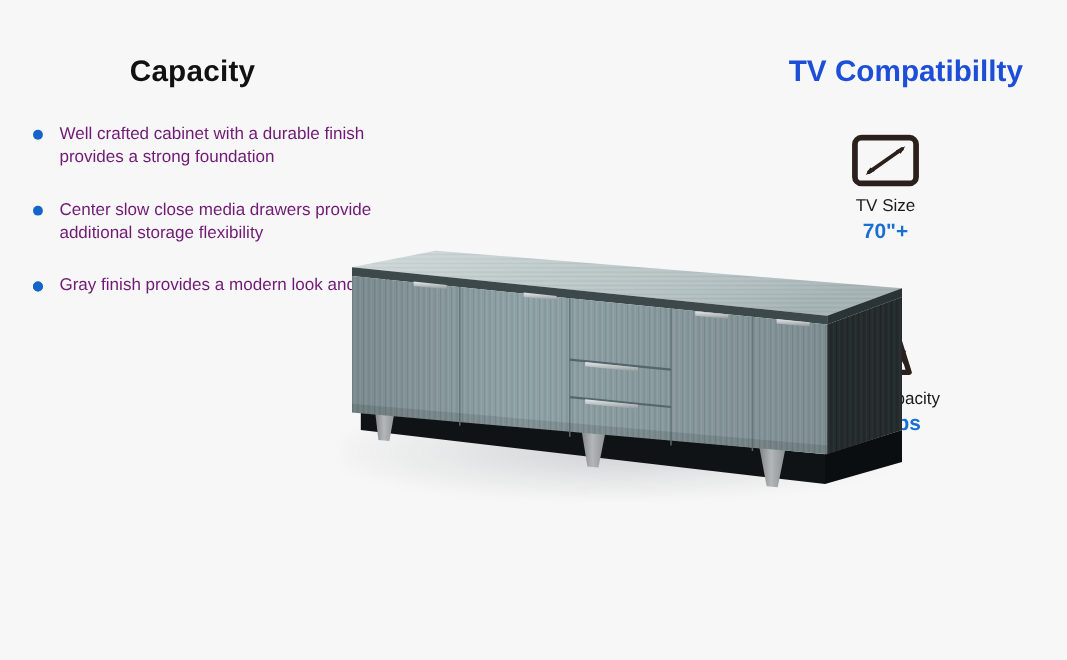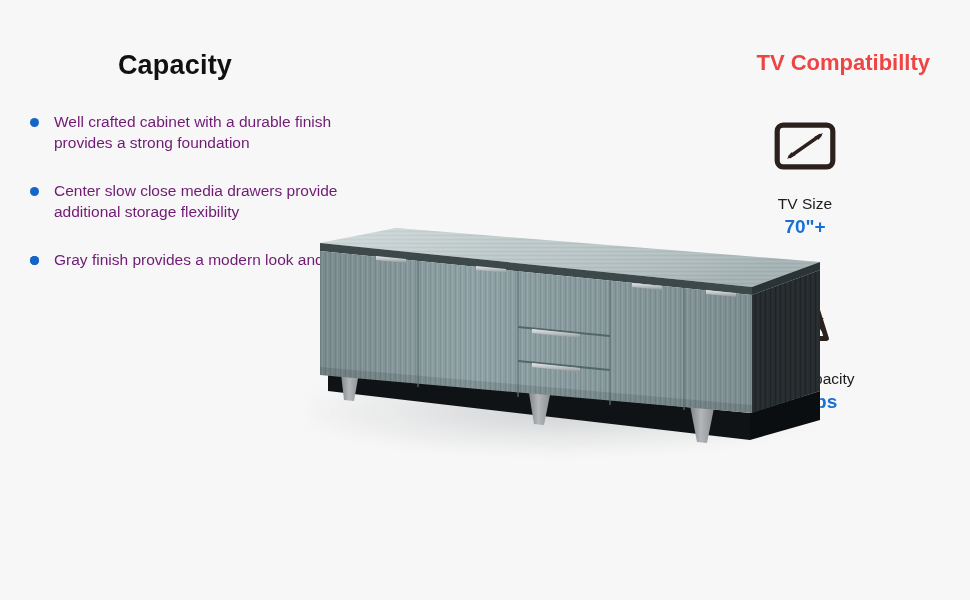--- a/index.html
+++ b/index.html
@@ -76,23 +76,23 @@
     right: 0;
     top: 0;
     width: 330px;
     height: 600px;
   }
 
   .compat-title {
     position: absolute;
     top: 50px;
     right: 40px;
-    font-size: 22px;
+    font-size: 27px;
     font-weight: bold;
-    color: #ef4444;
+    color: #1d4ed8;
     white-space: nowrap;
     margin-left: 19px;
   }
 
   .spec-block {
     position: absolute;
     left: 0;
     width: 330px;
     text-align: center;
   }
@@ -101,21 +101,21 @@
 
   .spec-icon {
     height: 62px;
     display: flex;
     align-items: flex-end;
     justify-content: center;
   }
   .spec-icon svg { display: block; }
 
   .spec-label {
-    margin-top: 25px;
+    margin-top: 9px;
     font-size: 15.5px;
     color: #1b1b1b;
     text-align: center;
   }
 
   .spec-value {
     margin-top: 3px;
     font-size: 19px;
     font-weight: bold;
     color: #1a6fd4;

